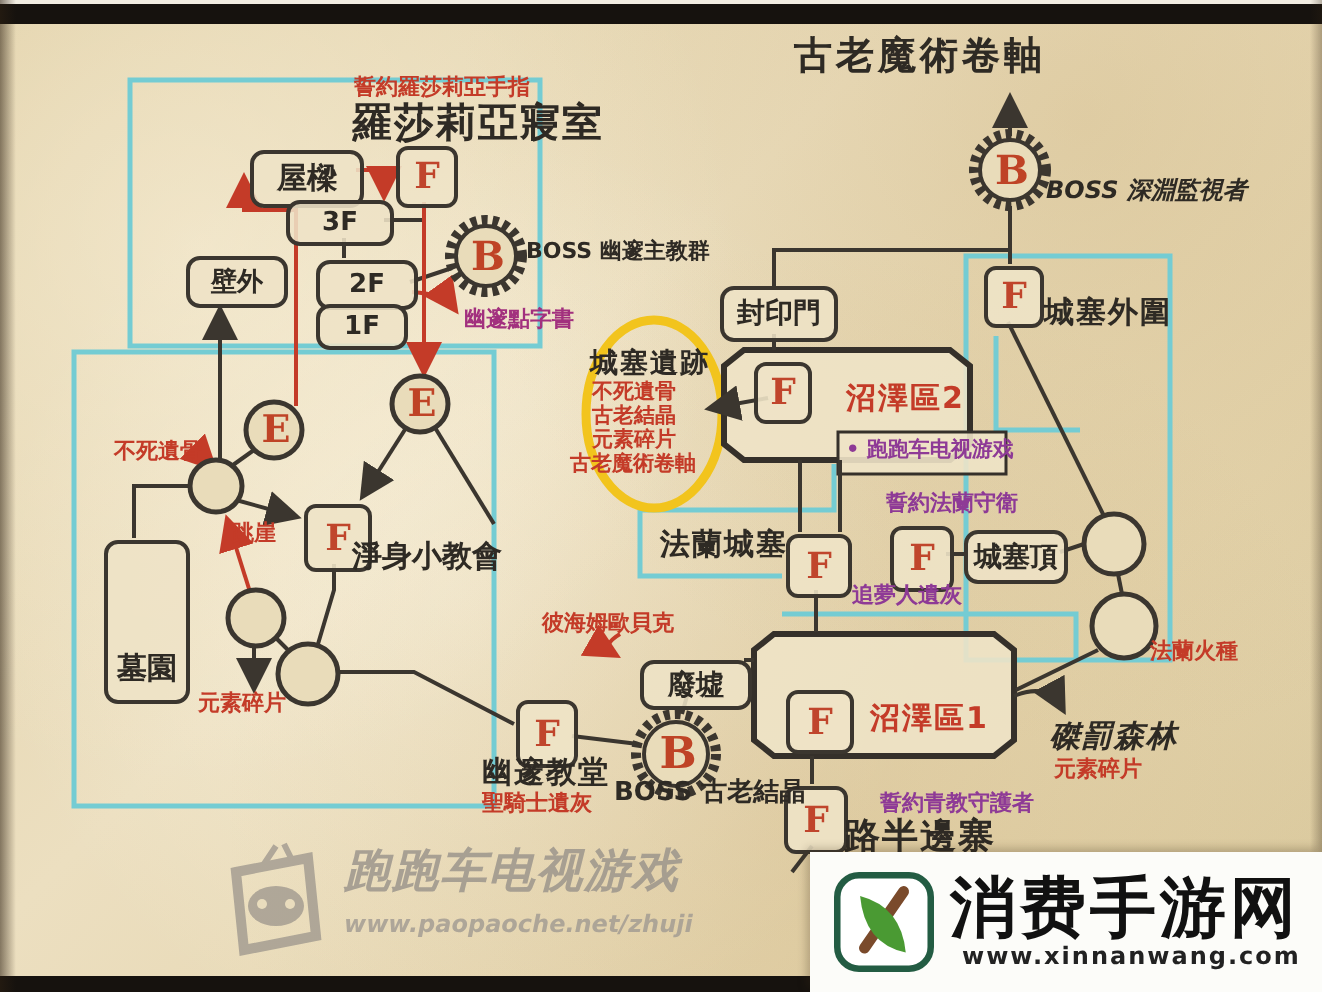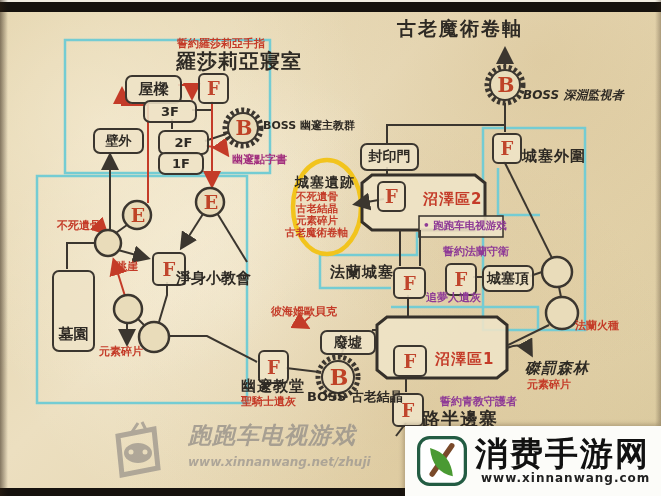--- a/index.html
+++ b/index.html
@@ -246,23 +246,23 @@
   <div class="txt red" style="left:99px;top:346px;font-size:11px;">元素碎片</div>
 
   <div class="wm-left">
     <svg width="56" height="62" viewBox="0 0 56 62" style="opacity:.9;">
       <path d="M8 16 L44 9 L48 48 L12 55 Z" fill="none" stroke="#98928a" stroke-width="5"></path>
       <path d="M22 12 L28 3 M36 10 L32 2" fill="none" stroke="#98928a" stroke-width="3"></path>
       <ellipse cx="28" cy="33" rx="14" ry="10" fill="#98928a"></ellipse>
       <circle cx="21" cy="32" r="2.5" fill="#e8dcbd"></circle>
       <circle cx="35" cy="32" r="2.5" fill="#e8dcbd"></circle>
     </svg>
-    <div style="margin-left:22px;">
+    <div style="margin-left:6px;">
       <div class="wm-name">跑跑车电视游戏</div>
-      <div class="wm-url">www.xinnanwang.net/zhuji</div>
+      <div class="wm-url">www.paopaoche.net/zhuji</div>
     </div>
   </div>
 
   <div class="logo-panel">
     <svg width="50" height="50" viewBox="0 0 46 46" style="margin-left:12px;">
       <rect x="1.5" y="1.5" width="43" height="43" rx="10" fill="#ffffff" stroke="#235c43" stroke-width="3"></rect>
       <line x1="32" y1="9" x2="14" y2="35" stroke="#7a4a2b" stroke-width="5" stroke-linecap="round"></line>
       <path d="M12 11 Q31 16 33 37 Q14 33 12 11 Z" fill="#4a9a33"></path>
     </svg>
     <div style="margin-left:8px;">

